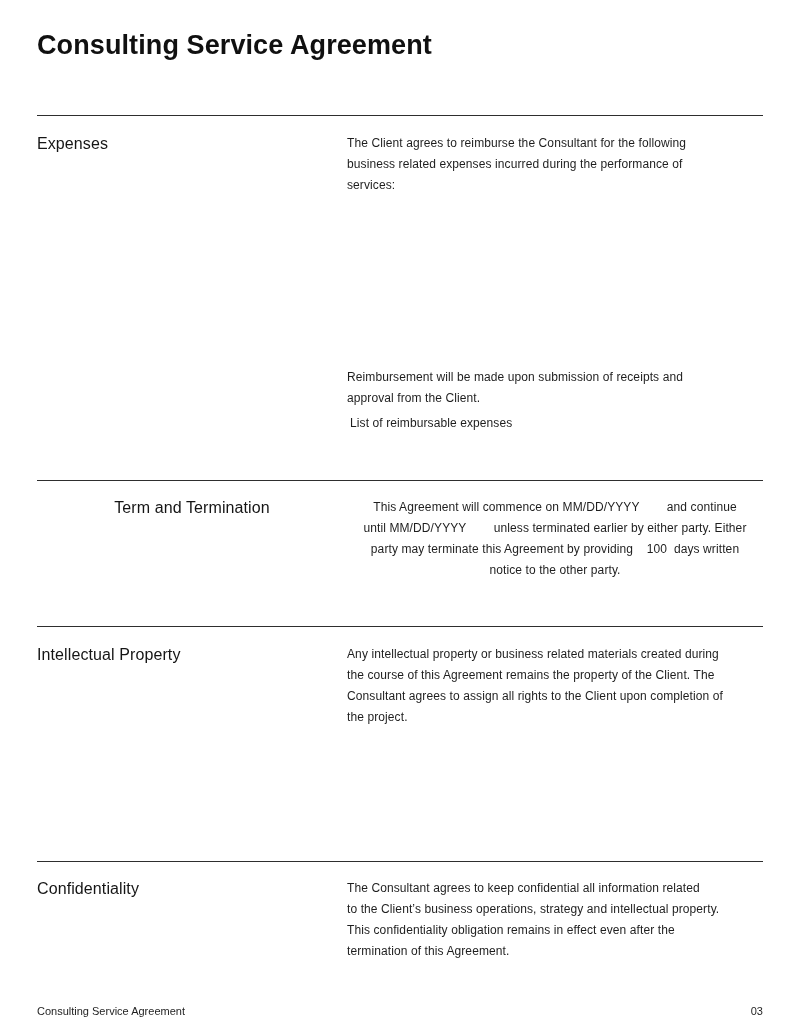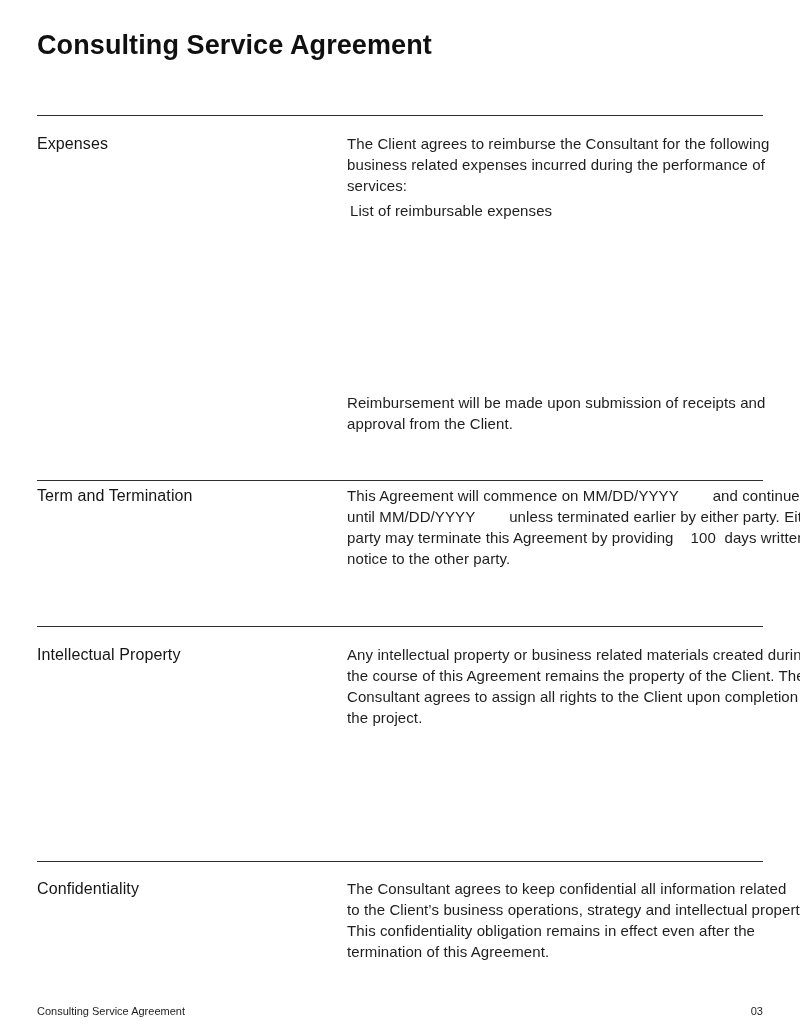--- a/index.html
+++ b/index.html
@@ -34,41 +34,41 @@
     font-weight: 600;
     color: #101010;
     letter-spacing: 0.1px;
   }
   .section {
     box-sizing: border-box;
     display: flex;
     border-top: 1px solid #2e2e2e;
   }
   #sec-expenses { height: 365px; padding-top: 17px; }
-  #sec-term { height: 146px; padding-top: 4px; }
+  #sec-term { height: 146px; padding-top: 16px; text-align: center; }
   #sec-confidentiality { height: 144px; padding-top: 16px; }
   #sec-ip { flex: 1 1 auto; padding-top: 17px; }
   .col-left {
     flex: 0 0 310px;
     width: 310px;
   }
   .col-right {
     width: 426px;
   }
   .section-heading {
     margin: 0;
     font-size: 16px;
     font-weight: 400;
     line-height: 22px;
     color: #151515;
     letter-spacing: 0.1px;
   }
   .para {
     margin: 0;
-    font-size: 15px;
+    font-size: 12px;
     line-height: 21px;
     color: #1e1e1e;
     white-space: pre;
     letter-spacing: 0.1px;
   }
   .list-line {
     margin-top: 4px;
     padding-left: 3px;
   }
   .closing {
@@ -95,23 +95,23 @@
   </header>
 
   <section class="section" id="sec-expenses">
     <div class="col-left">
       <h2 class="section-heading">Expenses</h2>
     </div>
     <div class="col-right">
       <p class="para">The Client agrees to reimburse the Consultant for the following
 business related expenses incurred during the performance of
 services:</p>
-      <p class="para list-line">List of reimbursable expenses</p>
       <p class="para closing">Reimbursement will be made upon submission of receipts and
 approval from the Client.</p>
+      <p class="para list-line">List of reimbursable expenses</p>
     </div>
   </section>
 
   <section class="section" id="sec-term">
     <div class="col-left">
       <h2 class="section-heading">Term and Termination</h2>
     </div>
     <div class="col-right">
       <p class="para">This Agreement will commence on MM/DD/YYYY        and continue
 until MM/DD/YYYY        unless terminated earlier by either party. Either

